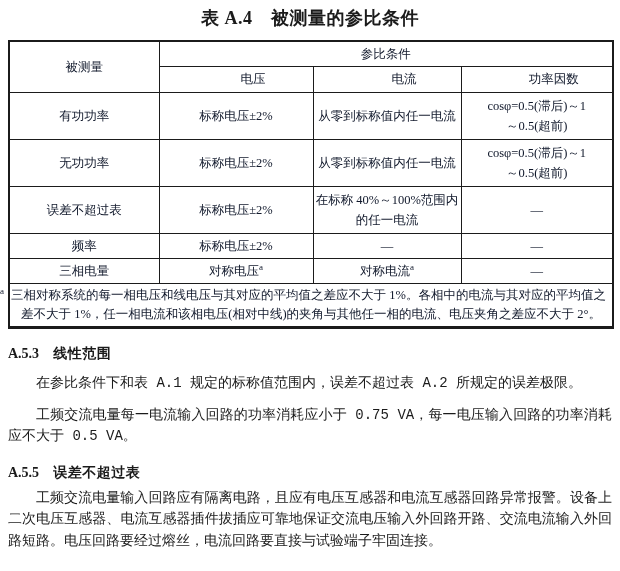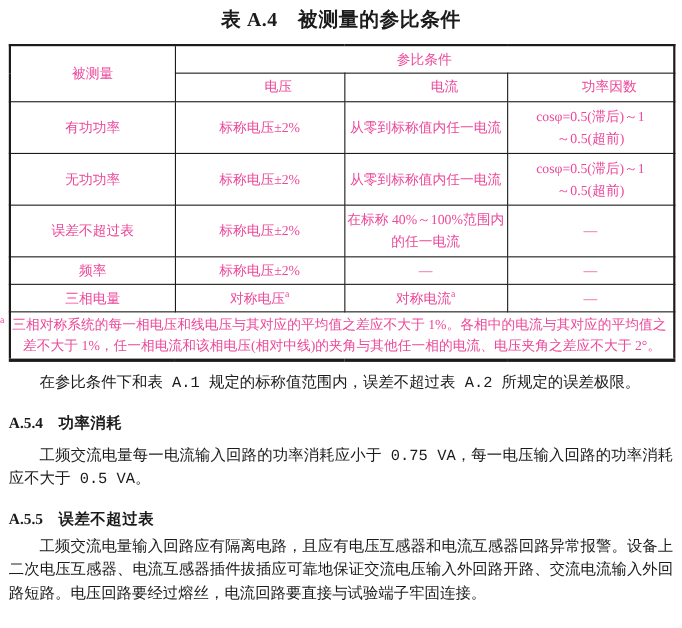--- a/index.html
+++ b/index.html
@@ -37,21 +37,21 @@
     border: 2px solid #1b1b1b;
     border-bottom-width: 3px;
   }
   table.ref-table td {
     border: 1px solid #1b1b1b;
     text-align: center;
     vertical-align: middle;
     font-size: 12.5px;
     line-height: 19px;
     padding: 1px 2px;
-    color: #ec4899;
+    color: #0f172a;
   }
   td.hdr { font-size: 12.5px; }
   tr.hrow1 td { height: 22px; }
   tr.hrow2 td { height: 23px; padding-left: 36px; }
   tr.r-tall td { height: 44px; }
   tr.r-short td { height: 22px; }
   .two-line div { line-height: 20px; }
   sup.note-sup {
     font-size: 9px;
     line-height: 0;
@@ -152,25 +152,25 @@
         <td><span>对称电流</span><sup class="note-sup">a</sup></td>
         <td>—</td>
       </tr>
 
       <tr>
         <td class="footnote-cell" colspan="4"><sup class="note-sup">a</sup><span>三相对称系统的每一相电压和线电压与其对应的平均值之差应不大于 1%。各相中的电流与其对应的平均值之差不大于 1%，任一相电流和该相电压(相对中线)的夹角与其他任一相的电流、电压夹角之差应不大于 2°。</span></td>
       </tr>
     </tbody>
   </table>
 
+  <div class="section-heading">
+    <span class="sec-num">A.5.3</span><span class="sec-title">线性范围</span>
+  </div>
   <div class="para">在参比条件下和表 A.1 规定的标称值范围内，误差不超过表 A.2 所规定的误差极限。</div>
 
-  <div class="section-heading">
-    <span class="sec-num">A.5.4</span><span class="sec-title">功率消耗</span>
-  </div>
   <div class="para">工频交流电量每一电流输入回路的功率消耗应小于 0.75 VA，每一电压输入回路的功率消耗应不大于 0.5 VA。</div>
 
   <div class="section-heading">
     <span class="sec-num">A.5.5</span><span class="sec-title">误差不超过表</span>
   </div>
   <div class="para last">工频交流电量输入回路应有隔离电路，且应有电压互感器和电流互感器回路异常报警。设备上二次电压互感器、电流互感器插件拔插应可靠地保证交流电压输入外回路开路、交流电流输入外回路短路。电压回路要经过熔丝，电流回路要直接与试验端子牢固连接。</div>
 
 </div>
 
 </body></html>

